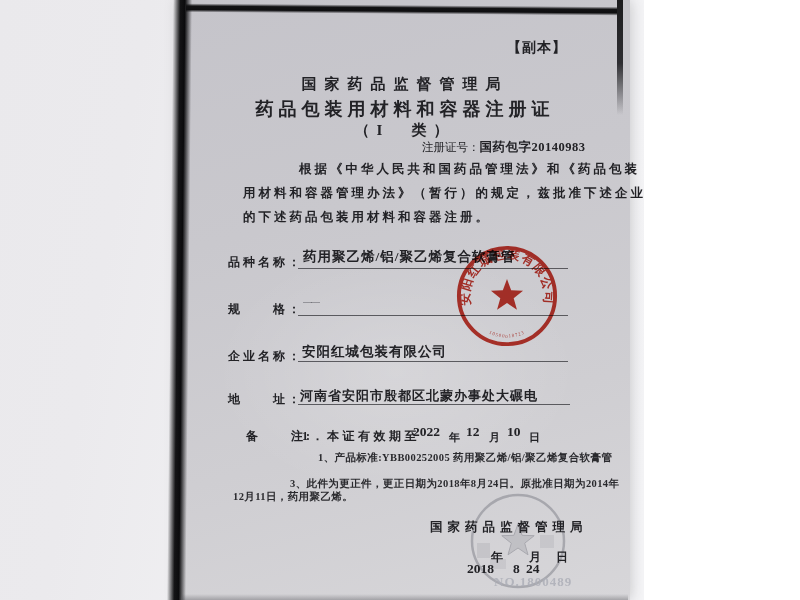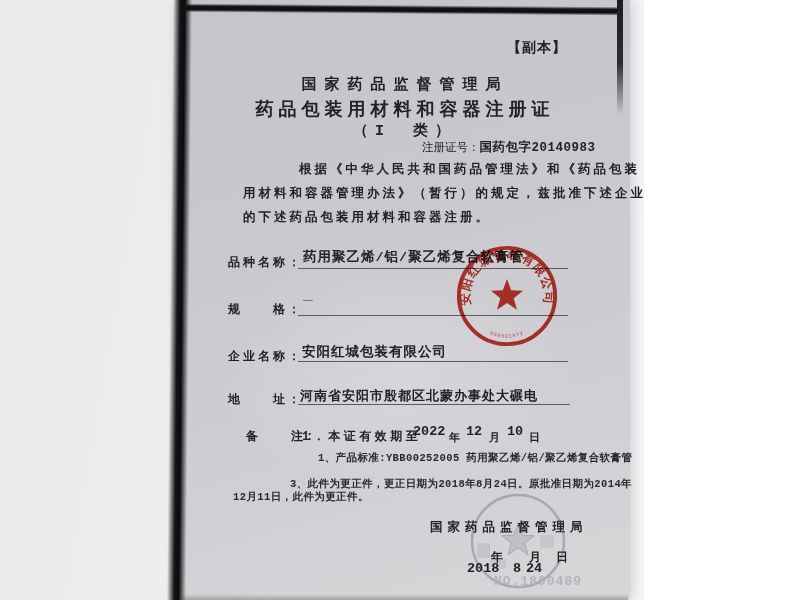--- a/index.html
+++ b/index.html
@@ -1,19 +1,19 @@
 <!DOCTYPE html>
 <html><head>
 <meta charset="utf-8">
 <style>
   html,body{margin:0;padding:0;}
   .stage{
     position:relative;width:644px;height:600px;overflow:hidden;
     background:linear-gradient(100deg,#eae9ec 0%,#ebeaed 20%,#f2f2f4 55%,#f5f5f7 100%);
-    font-family:Liberation Mono, monospace;
+    font-family:Liberation Serif, serif;
     color:#222226;
   }
   .paper{
     position:absolute;left:180px;top:0;width:450px;height:600px;
     background:
       radial-gradient(260px 180px at 48% 62%, rgba(255,255,255,.18), rgba(255,255,255,0) 70%),
       linear-gradient(165deg,#c5c4ca 0%,#c9c8cd 35%,#cfced2 68%,#d7d6d9 100%);
     box-shadow:0 0 14px rgba(40,40,45,.25);
   }
   .edge-left{
@@ -97,21 +97,21 @@
   <div class="t notes-intro" style="left:302px;top:428px;">1．本证有效期至</div>
   <div class="t date-num" style="left:413px;top:424px;">2022</div>
   <div class="t date-unit" style="left:449px;top:430px;">年</div>
   <div class="t date-num" style="left:466px;top:424px;">12</div>
   <div class="t date-unit" style="left:489px;top:430px;">月</div>
   <div class="t date-num" style="left:507px;top:424px;">10</div>
   <div class="t date-unit" style="left:529px;top:430px;">日</div>
 
   <div class="t remark" style="left:318px;top:451px;">1、产品标准:YBB00252005 药用聚乙烯/铝/聚乙烯复合软膏管</div>
   <div class="t remark" style="left:290px;top:477px;">3、此件为更正件，更正日期为2018年8月24日。原批准日期为2014年</div>
-  <div class="t remark" style="left:233px;top:490px;">12月11日，此件为更正件。</div>
+  <div class="t remark" style="left:233px;top:490px;">12月11日，药用聚乙烯。</div>
 
   <div class="t footer-agency">国家药品监督管理局</div>
   <div class="t date-unit" style="left:491px;top:549px;font-size:12px;">年</div>
   <div class="t date-unit" style="left:529px;top:549px;font-size:12px;">月</div>
   <div class="t date-unit" style="left:556px;top:549px;font-size:12px;">日</div>
   <div class="t date-num" style="left:467px;top:561px;">2018</div>
   <div class="t date-num" style="left:513px;top:561px;">8</div>
   <div class="t date-num" style="left:526px;top:561px;">24</div>
   <div class="t serial">NO.1800489</div>
 

